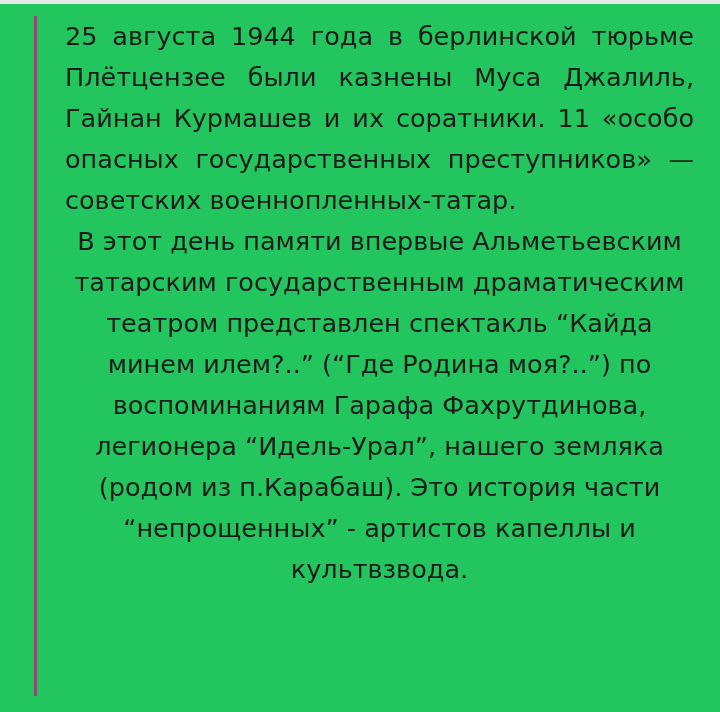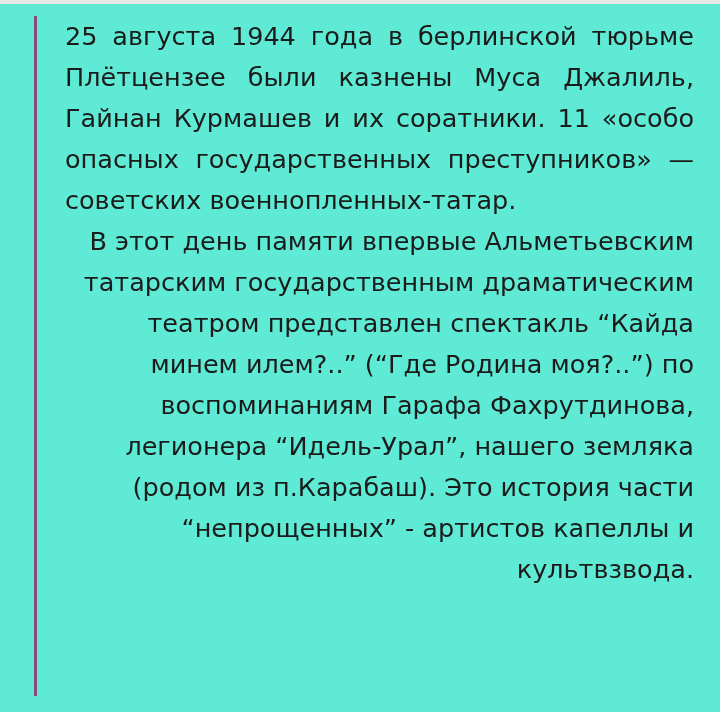--- a/index.html
+++ b/index.html
@@ -10,21 +10,21 @@
   body {
     width: 720px;
     height: 712px;
     font-family: "DejaVu Sans", "Liberation Sans", sans-serif;
     overflow: hidden;
   }
   .page {
     position: relative;
     width: 720px;
     height: 712px;
-    background: #5eead4;
+    background: #22c55e;
     box-sizing: border-box;
   }
   .top-rule {
     position: absolute;
     top: 0;
     left: 0;
     width: 720px;
     height: 4px;
     background: #e8e8e8;
   }
@@ -57,21 +57,21 @@
     line-height: 41px;
     text-align: justify;
     text-justify: inter-word;
     letter-spacing: 0px;
     word-spacing: 0px;
   }
   p.para + p.para {
     margin-top: 0px;
   }
   p.last {
-    text-align: right;
+    text-align: center;
   }
 </style>
 </head>
 <body>
 
 <div class="page">
 
   <div class="top-rule"></div>
 
   <div class="content-wrap">

